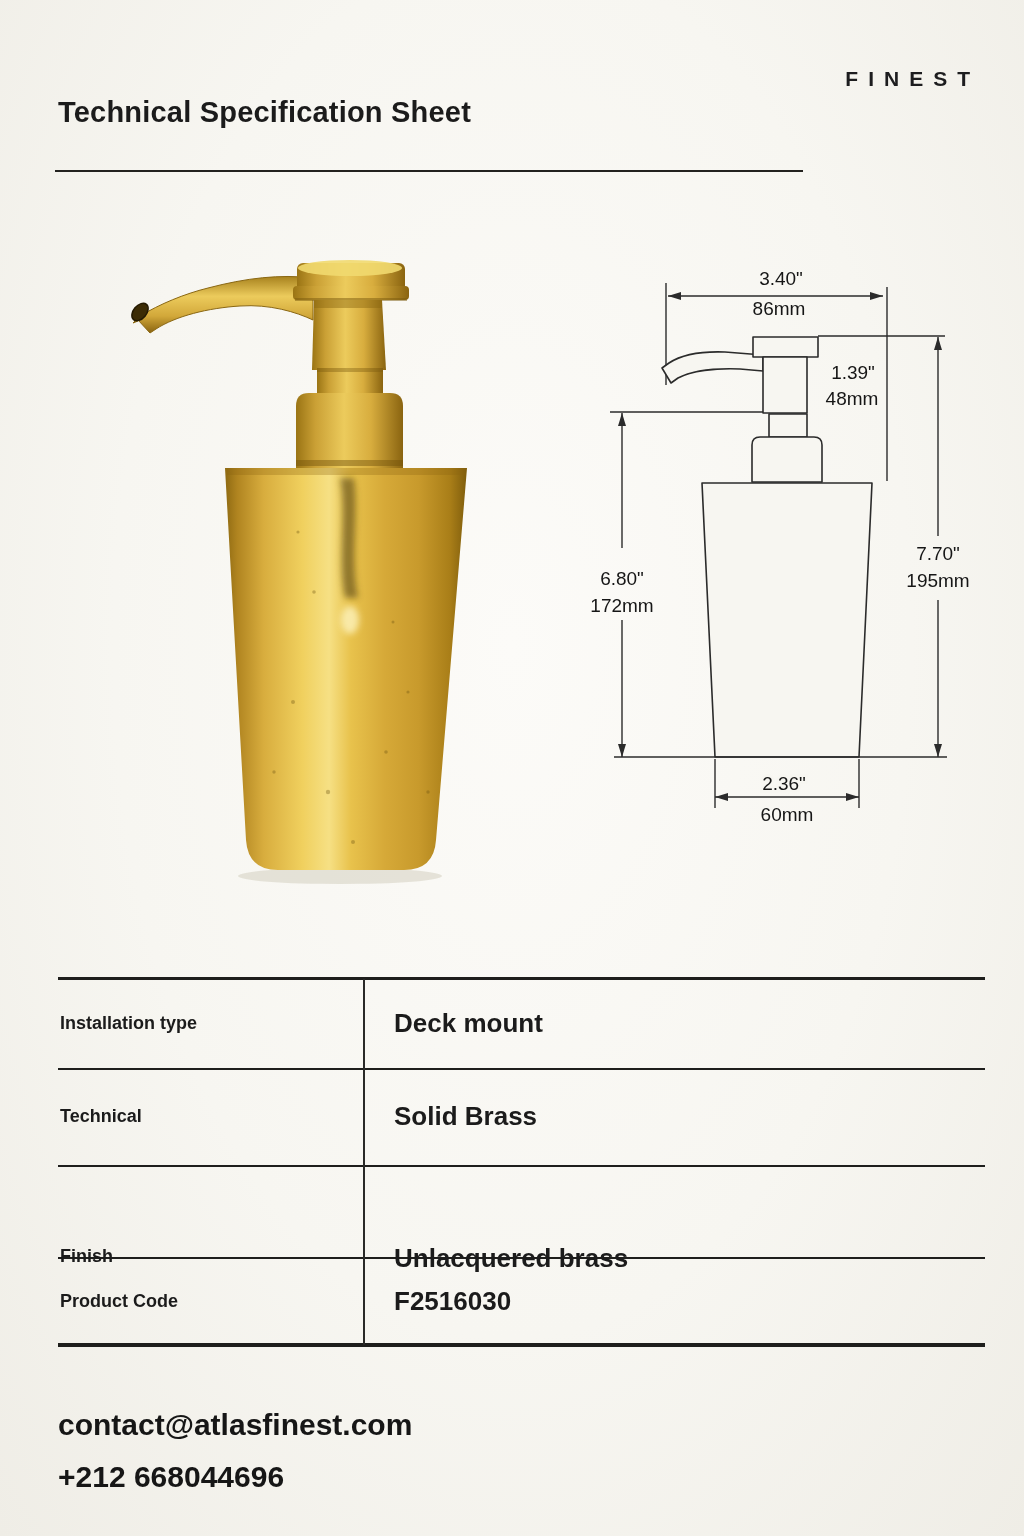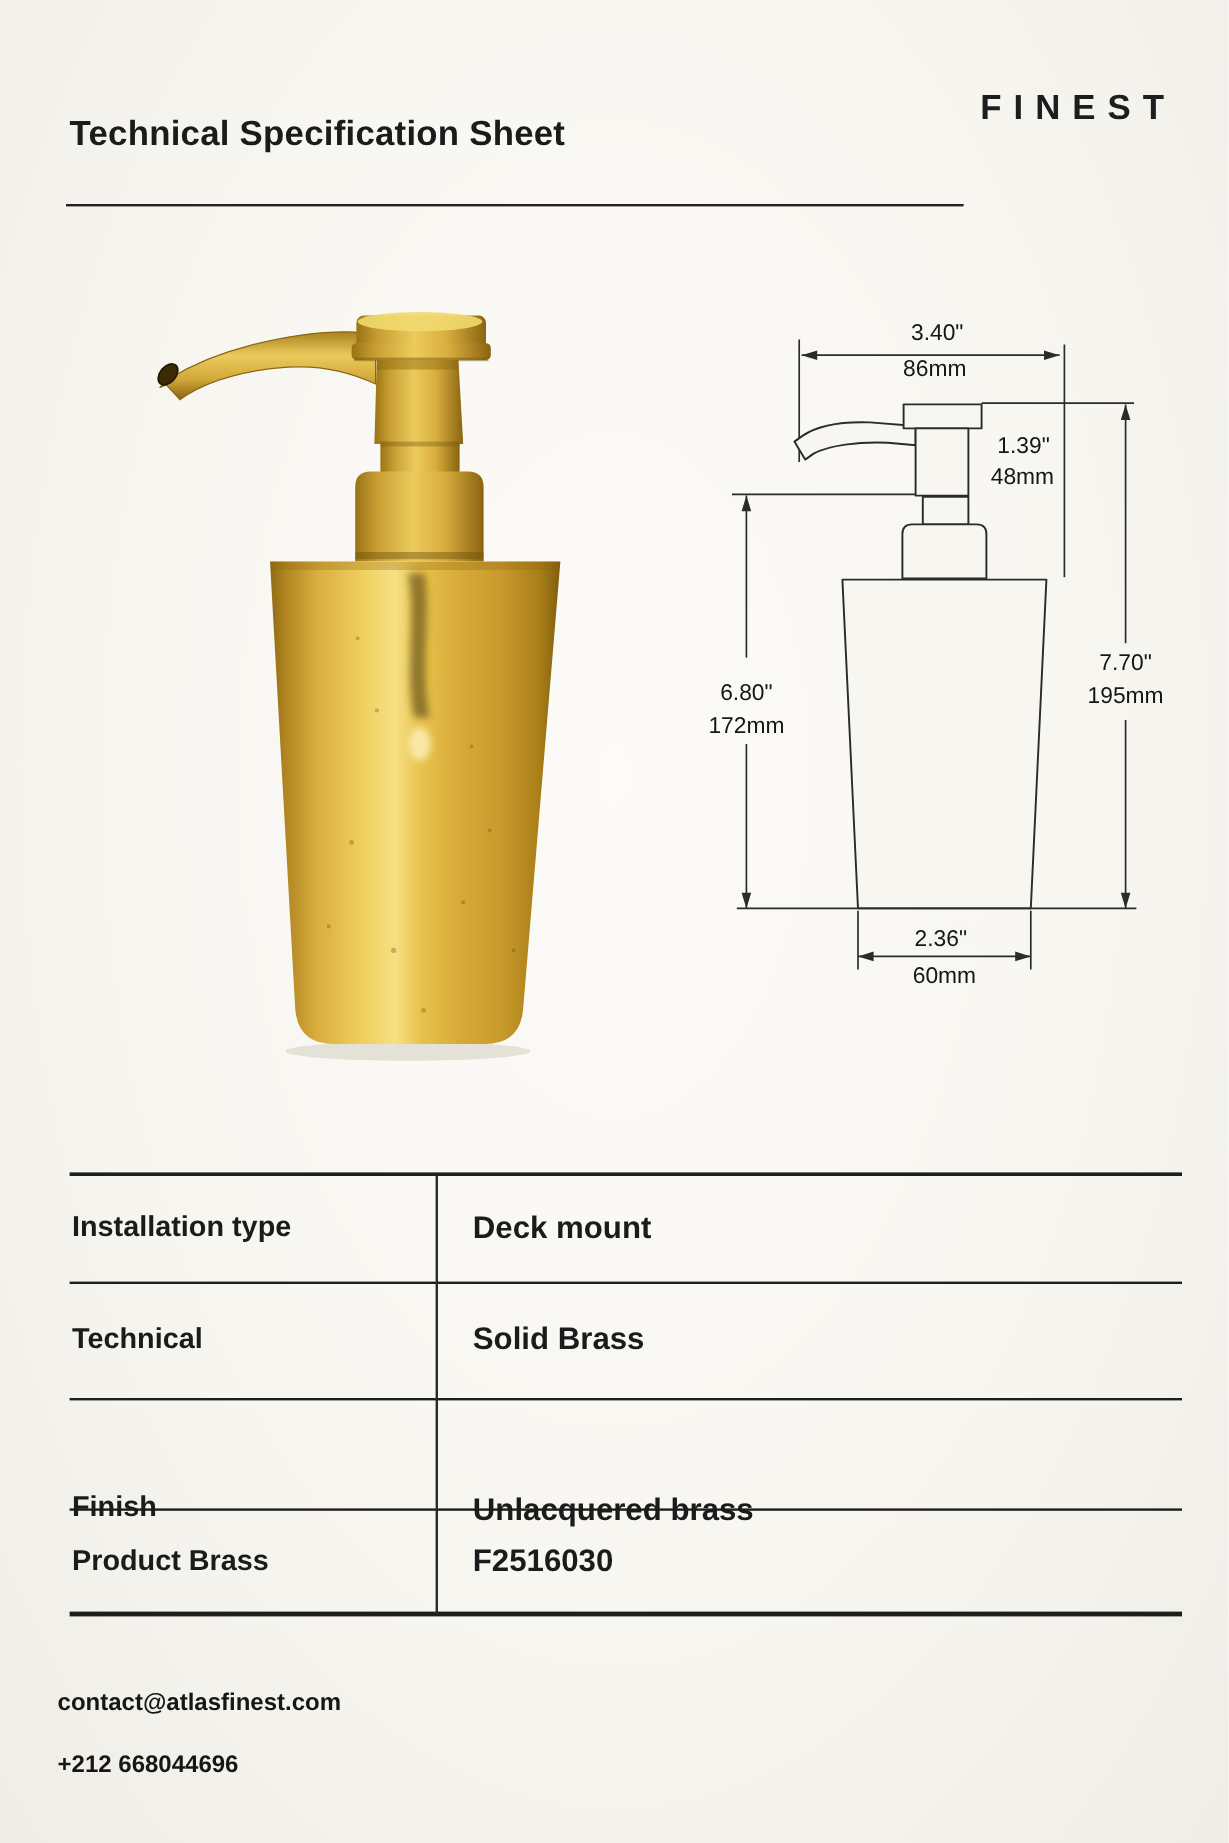--- a/index.html
+++ b/index.html
@@ -5,28 +5,28 @@
   html,body{margin:0;padding:0;}
   .sheet{
     position:relative; width:1024px; height:1536px; overflow:hidden;
     background:radial-gradient(ellipse at 50% 42%, #fcfbf8 0%, #f7f6f1 55%, #efede6 100%);
     font-family:Liberation Sans, sans-serif; color:#1b1b1b;
   }
   .abs{position:absolute;}
   .page-title{left:58px; top:96px; font-size:29px; font-weight:bold; letter-spacing:.2px;}
   .brand{right:54px; top:62px; text-align:right;}
   .brand-main{font-size:74px; font-weight:bold; letter-spacing:-1px; line-height:76px; color:#1d1d1f;}
-  .brand-sub{font-size:29px; font-weight:600; letter-spacing:10px; margin-right:-10px; line-height:30px; margin-top:13px; color:#1d1d1f;}
+  .brand-sub{font-size:21px; font-weight:600; letter-spacing:10px; margin-right:-10px; line-height:30px; margin-top:2px; color:#1d1d1f;}
   .header-rule{left:55px; top:170px; width:748px; height:2px; background:#23221f;}
   .spec-table{left:58px; top:977px; width:927px; height:370px;}
   .hline{position:absolute; left:0; width:927px; background:#1e1e1c;}
   .vline{position:absolute; left:305px; top:2px; height:366px; width:2px; background:#2a2a28;}
-  .cell-label{position:absolute; left:2px; transform:translateY(-50%); font-size:24px; font-weight:bold;}
+  .cell-label{position:absolute; left:2px; transform:translateY(-50%); font-size:18px; font-weight:bold;}
   .cell-value{position:absolute; left:336px; transform:translateY(-50%); font-size:26px; font-weight:bold;}
-  .footer-line{left:48px; font-size:20px; font-weight:bold; color:#161616;}
+  .footer-line{left:58px; font-size:30px; font-weight:bold; color:#161616;}
   .dim-text{font-size:19px; fill:#161616; text-anchor:middle;}
   svg .ink{stroke:#2b2b2b; fill:none; stroke-width:1.6;}
   svg .inkfill{stroke:#2b2b2b; fill:#f7f6f1; stroke-width:1.6; stroke-linejoin:round;}
   svg .dim{stroke:#2b2b2b; fill:none; stroke-width:1.4;}
   svg .ah{fill:#2b2b2b; stroke:none;}
 </style>
 </head>
 <body>
 
 <div class="sheet">
@@ -165,21 +165,21 @@
     </div>
     <div>
       <span class="cell-label" style="top:139px;">Technical</span>
       <span class="cell-value" style="top:139px;">Solid Brass</span>
     </div>
     <div>
       <span class="cell-label" style="top:233px;margin-top:46px;">Finish</span>
       <span class="cell-value" style="top:233px;margin-top:48px;">Unlacquered brass</span>
     </div>
     <div>
-      <span class="cell-label" style="top:324px;">Product Brass</span>
+      <span class="cell-label" style="top:324px;">Product Code</span>
       <span class="cell-value" style="top:324px;">F2516030</span>
     </div>
   </div>
 
   <div class="abs footer-line" style="top:1408px;">contact@atlasfinest.com</div>
   <div class="abs footer-line" style="top:1460px;">+212 668044696</div>
 
 </div>
 
 </body></html>

